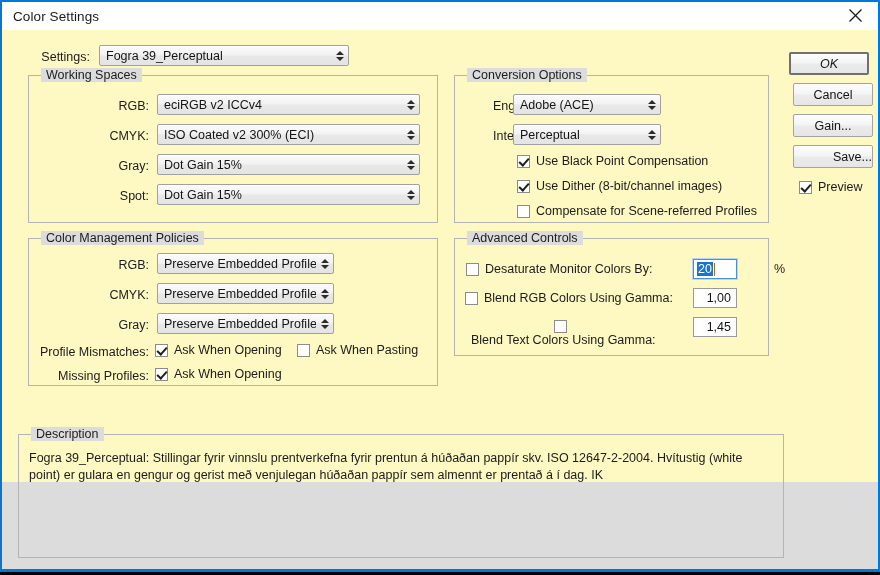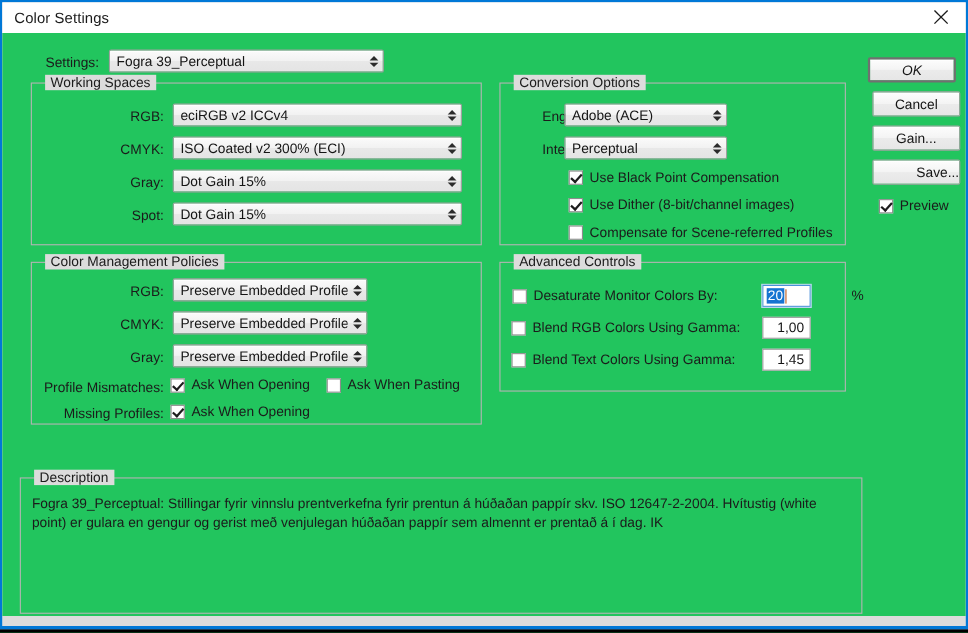--- a/index.html
+++ b/index.html
@@ -43,22 +43,22 @@
     width: 46px; height: 27px;
     display: flex; align-items: center; justify-content: center;
     cursor: pointer;
   }
   #close-button svg { display: block; }
 
   
   #dialog-body {
     position: absolute;
     left: 0; top: 28px;
-    width: 876px; height: 530px;
-    background: #22c55e;
+    width: 876px; height: 452px;
+    background: #fef9c3;
   }
 
   
   .groupbox {
     position: absolute;
     border: 1px solid #b4b4b4;
     border-radius: 0;
   }
   .groupbox::after {
     content: "";
@@ -377,21 +377,21 @@
       <span class="lbl lbl-l" style="left:291px; top:23px; width:20px;">%</span>
 
       <div class="chk" style="left:10px; top:52px;">
         <span class="chk-box"></span>
         <span class="chk-label">Blend RGB Colors Using Gamma:</span>
       </div>
       <div class="txtin" style="left:238px; top:49px; width:44px;">
         <span>1,00</span>
       </div>
 
-      <div class="chk" style="left:10px; top:81px;">
+      <div class="chk" style="left:10px; top:81px;flex-direction:column;">
         <span class="chk-box"></span>
         <span class="chk-label">Blend Text Colors Using Gamma:</span>
       </div>
       <div class="txtin" style="left:238px; top:78px; width:44px;">
         <span>1,45</span>
       </div>
     </div>
 
     <div class="btn default" style="left:787px; top:22px;font-style:italic;">OK</div>
     <div class="btn" style="left:791px; top:53px;">Cancel</div>

